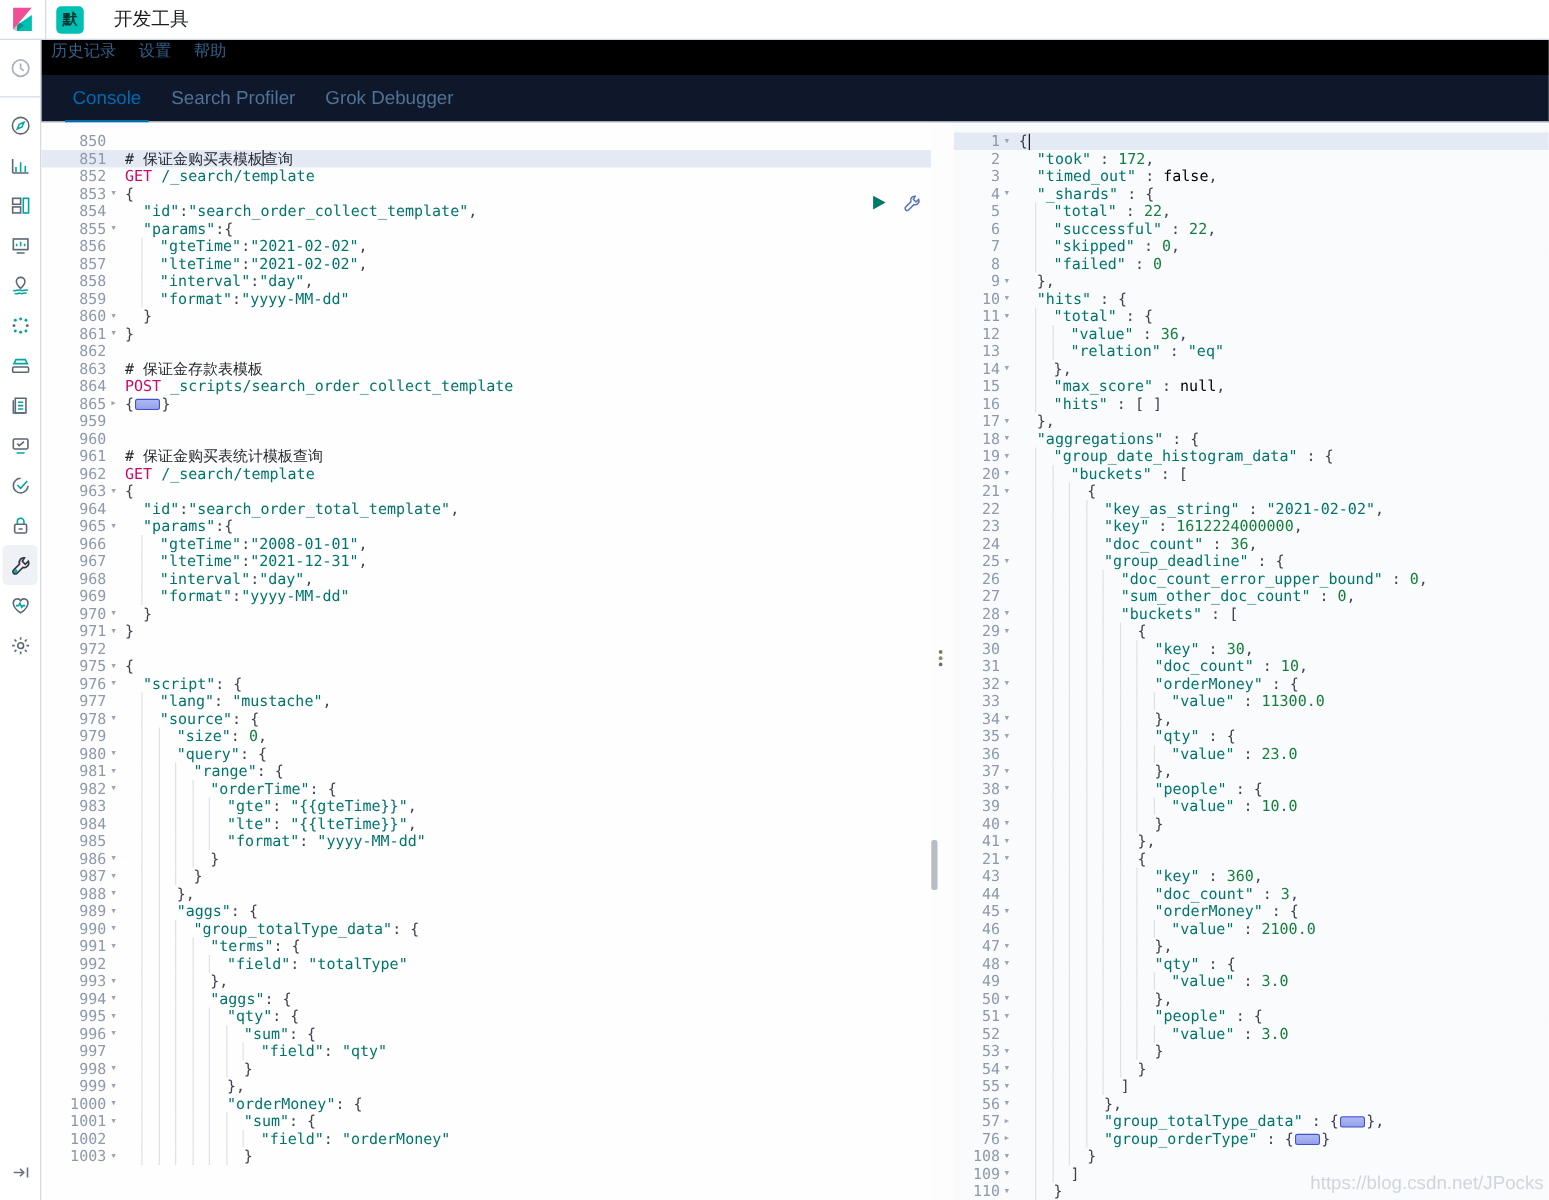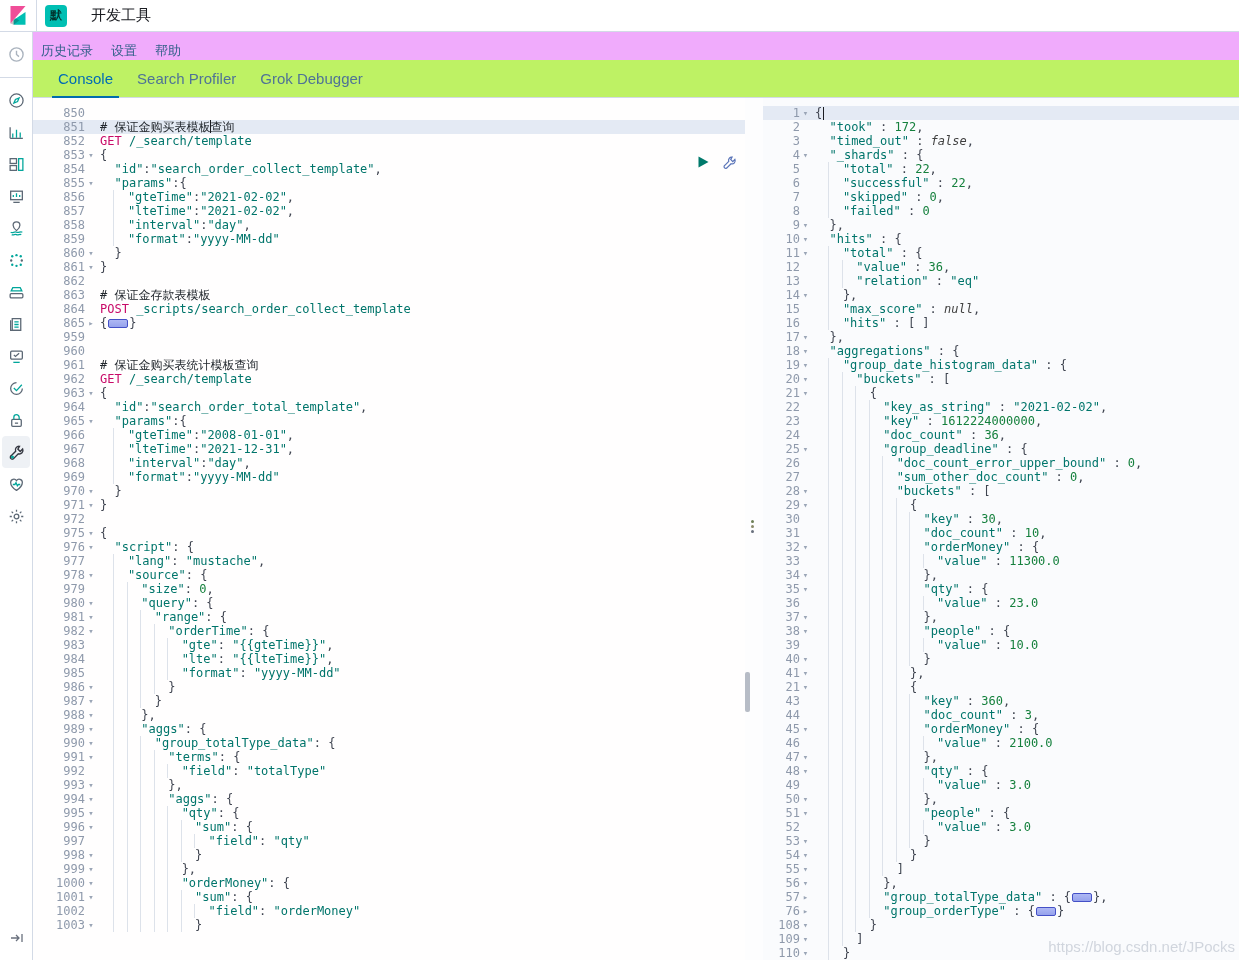--- a/index.html
+++ b/index.html
@@ -20,24 +20,24 @@
     border-right:1px solid #d3dae6; z-index:4; }
   .sb-top { height:46px; border-bottom:1px solid #d3dae6; display:flex; align-items:center; justify-content:center; }
   .sb-list { padding-top:6px; display:flex; flex-direction:column; align-items:center; }
   .sb-item { width:28px; height:32px; display:flex; align-items:center; justify-content:center;
     border-radius:4px; cursor:pointer; }
   .sb-item.active { background:#eef1f5; }
   .sb-bottom { position:absolute; bottom:6px; left:0; width:33px; display:flex; justify-content:center; }
   .sb-item svg { display:block; }
 
   
-  .devnav { position:absolute; top:32px; left:33px; right:0; height:28px; background:#f0abfc;
-    display:flex; align-items:flex-end; padding-left:8px; }
+  .devnav { position:absolute; top:32px; left:33px; right:0; height:28px; background:#000000;
+    display:flex; align-items:flex-start; padding-left:8px; }
   .devnav a { font-size:13px; color:#33608a; margin-right:18px; text-decoration:none; cursor:pointer; }
-  .tabsrow { position:absolute; top:60px; left:33px; right:0; height:38px; background:#bef264;
+  .tabsrow { position:absolute; top:60px; left:33px; right:0; height:38px; background:#0f172a;
     border-bottom:1px solid #d3dae6; display:flex; align-items:flex-end; padding-left:13px; }
   .tab { font-size:15px; padding:8px 12px 10px 12px; color:#4f7396; cursor:pointer; position:relative; }
   .tab.active { color:#006bb4; }
   .tab.active:after { content:""; position:absolute; left:6px; right:6px; bottom:-1px; height:2px; background:#016dad; }
 
   
   .editor { position:absolute; top:98px; left:33px; right:0; bottom:0; display:flex; }
   .pane { position:relative; padding-top:8px; overflow:hidden;
     font-family:"DejaVu Sans Mono", monospace; font-size:12px; line-height:14px; }
   .pane-req { width:712px; background:#fffefe; }
@@ -53,21 +53,21 @@
   .pane-res .fw { width:11px; }
   .code { white-space:pre; color:#3f4450; }
   .pane-req .code { padding-left:3px; }
   .pane-res .code { padding-left:4px; }
 
   .tk-com { color:#23282e; }
   .tk-met { color:#c80a68; }
   .tk-url { color:#00756b; }
   .tk-str { color:#00756b; }
   .tk-num { color:#15803d; }
-  .tk-kw  { color:#404040;font-style:italic; }
+  .tk-kw  { color:#000000; }
   .ig { display:inline-block; width:2ch; border-right:1px solid #dde2ea; margin-right:-1px; }
   .pill { display:inline-block; width:20px; height:9px; border:1px solid #4450c7; border-radius:2px;
     background:linear-gradient(#aeb8f4,#96a2ec); vertical-align:-1px; margin:0 1px; cursor:pointer; }
 
   .cursor { position:absolute; width:1px; height:13px; background:#1a1c21; z-index:3; }
 
   .req-actions { position:absolute; top:57px; right:8px; display:flex; gap:12px; z-index:3; }
   .req-actions svg { cursor:pointer; display:block; }
 
   .scroll-thumb { position:absolute; left:0px; top:574px; width:5px; height:40px;

